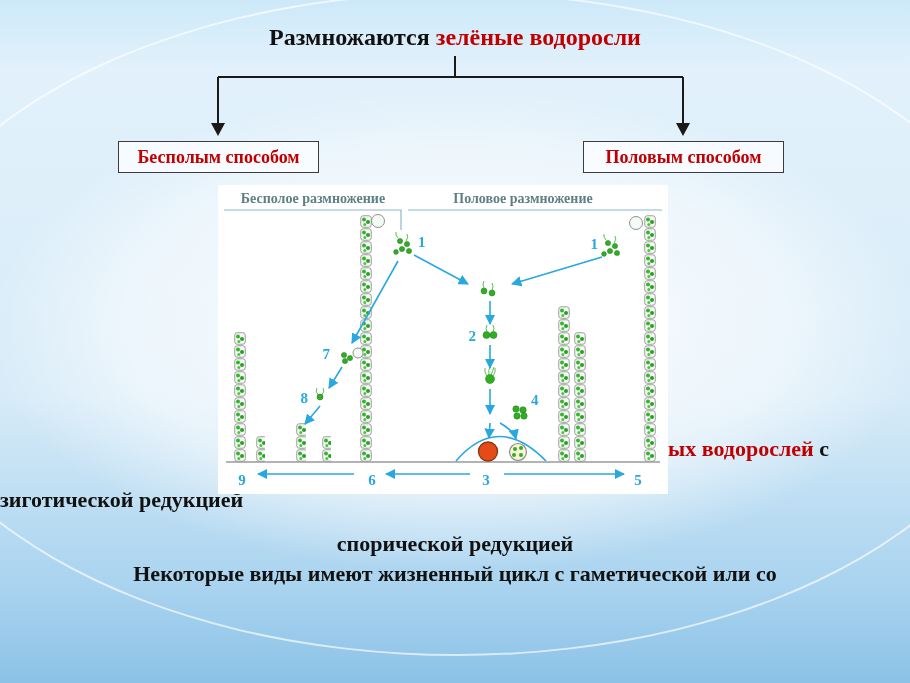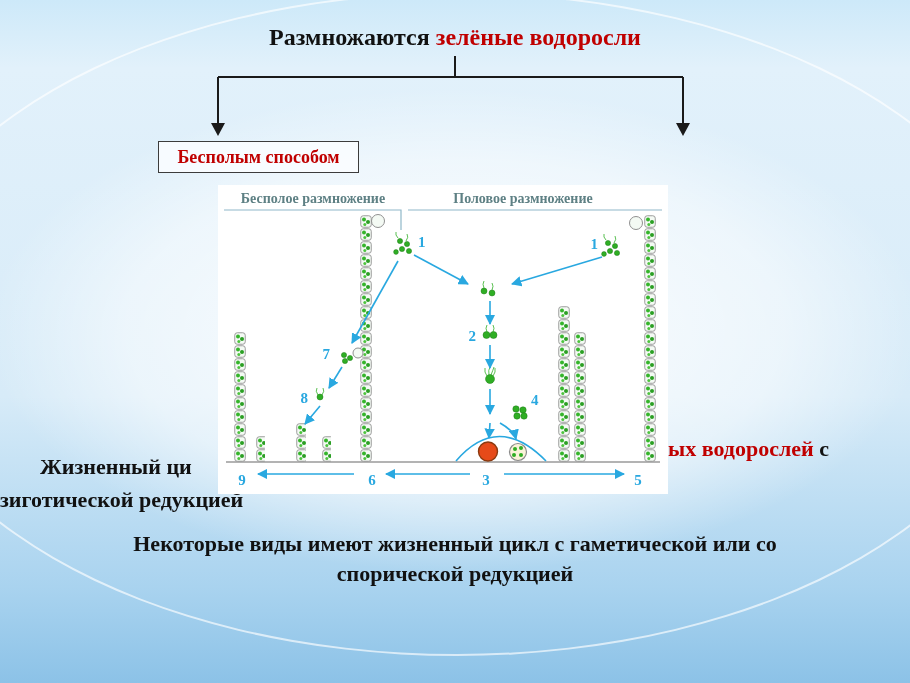--- a/index.html
+++ b/index.html
@@ -18,21 +18,21 @@
     position:absolute;top:24px;left:0;width:100%;text-align:center;
     font-size:24px;font-weight:bold;color:#111;z-index:3;
   }
   .t-red{color:#c00000;}
   .connector{position:absolute;left:0;top:0;width:910px;height:683px;z-index:3;pointer-events:none;}
   .fbox{
     position:absolute;top:141px;width:201px;height:32px;border:1px solid #3c3c3c;
     background:rgba(250,253,255,0.85);display:flex;align-items:center;justify-content:center;
     font-size:18px;font-weight:bold;color:#c00000;z-index:3;box-sizing:border-box;
   }
-  .fbox-left{left:118px;margin-left:40px;}
+  .fbox-left{left:118px;}
   .fbox-right{left:583px;}
   .diagram{position:absolute;left:218px;top:185px;width:450px;height:309px;background:#ffffff;z-index:2;}
   .cap-left{position:absolute;left:40px;top:454px;font-size:22px;font-weight:bold;color:#111;z-index:1;white-space:pre;}
   .cap-right{position:absolute;left:668px;top:436px;font-size:22px;font-weight:bold;color:#111;z-index:1;white-space:pre;}
   .cap-line2{position:absolute;top:487px;left:0;width:100%;font-size:22px;font-weight:bold;color:#111;z-index:1;}
   .note{position:absolute;top:529px;left:0;width:100%;text-align:center;font-size:22px;font-weight:bold;color:#111;z-index:3;line-height:30px;}
   .hdr{font:bold 14px "Liberation Serif",serif;fill:#5e8084;}
   .num{font:bold 15px "Liberation Serif",serif;fill:#29a8e0;}
   .carrow{stroke:#29a8e0;stroke-width:1.6;fill:none;}
   .bracket{stroke:#8fb8c9;stroke-width:1.2;fill:none;}
@@ -53,22 +53,24 @@
       <line x1="218" y1="77" x2="218" y2="124"></line>
       <line x1="683" y1="77" x2="683" y2="124"></line>
     </g>
     <polygon points="211,123 225,123 218,136" fill="#1a1a1a"></polygon>
     <polygon points="676,123 690,123 683,136" fill="#1a1a1a"></polygon>
   </svg>
 
   <div class="fbox fbox-left">
     <span>Бесполым способом</span>
   </div>
-
-  <div class="cap-left"><span>Жизненный ци</span></div>
+  <div class="fbox fbox-right">
+    <span>Половым способом</span>
+  </div>
+
   <div class="cap-right"><span class="t-red">ых водорослей</span><span> с</span></div>
   <div class="cap-line2">зиготической редукцией</div>
 
   <svg class="diagram" viewBox="0 0 450 309" preserveAspectRatio="none">
     <defs>
       <pattern id="cellpat" width="12" height="13" patternUnits="userSpaceOnUse">
         <rect x="0.75" y="0.75" width="10.5" height="11.5" rx="2.5" fill="#f4faf4" stroke="#909090" stroke-width="0.9"></rect>
         <circle cx="4" cy="4.5" r="2" fill="#35b52b"></circle>
         <circle cx="8" cy="7" r="2" fill="#2a9f23"></circle>
         <circle cx="4.8" cy="9.5" r="1.5" fill="#4cc43d"></circle>
@@ -195,17 +197,17 @@
     <text class="num" x="268" y="300" text-anchor="middle">3</text>
     <text class="num" x="313" y="220">4</text>
     <text class="num" x="420" y="300" text-anchor="middle">5</text>
     <text class="num" x="154" y="300" text-anchor="middle">6</text>
     <text class="num" x="112" y="174" text-anchor="end">7</text>
     <text class="num" x="90" y="218" text-anchor="end">8</text>
     <text class="num" x="24" y="300" text-anchor="middle">9</text>
   </svg>
 
   <div class="note">
+    <div>спорической редукцией</div>
     <div>Некоторые виды имеют жизненный цикл с гаметической или со</div>
-    <div>спорической редукцией</div>
   </div>
 
 </div>
 
 </body></html>

